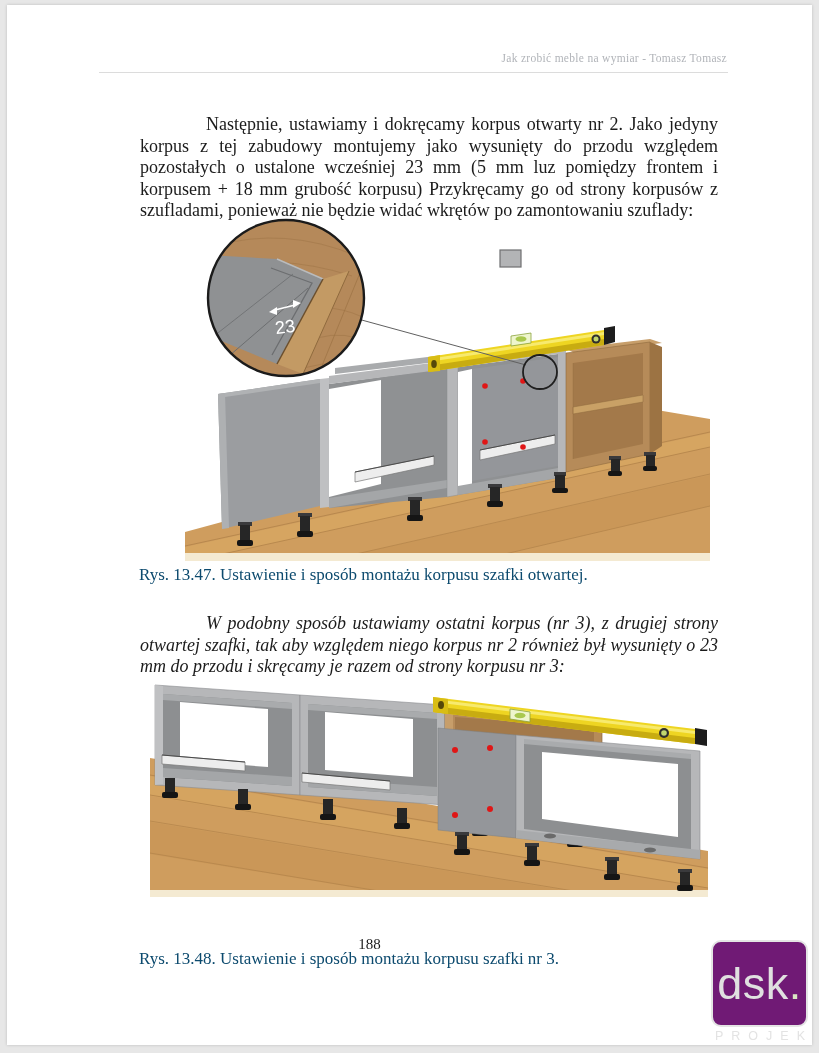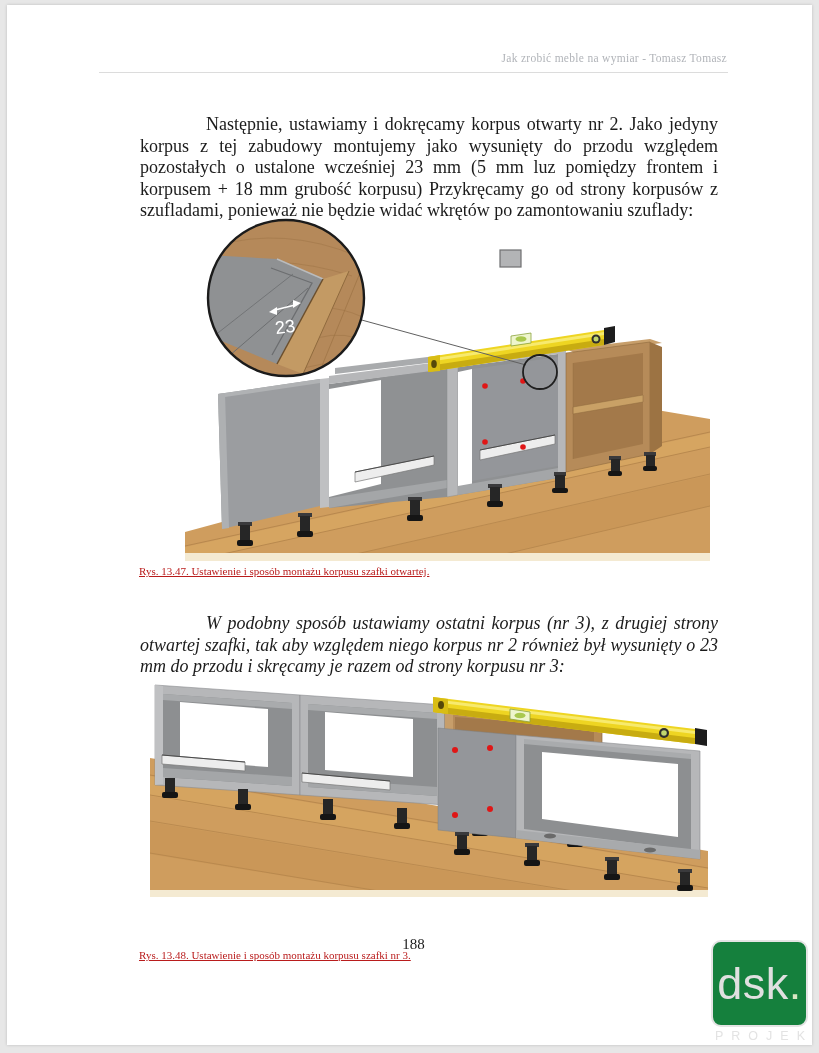--- a/index.html
+++ b/index.html
@@ -22,34 +22,34 @@
   }
   .para {
     position:absolute; left:140px; width:578px;
     font-size:18px; line-height:21.5px; color:#1b1b1b;
     text-align:justify; text-indent:66px;
   }
   .para-1 { top:96px; }
   .para-2 { top:595px;font-style:italic; }
   .caption {
     position:absolute; left:139px;
-    font-size:11px; color:#b91c1c;text-decoration:underline;
+    font-size:17px; color:#0c4a6e;
   }
   .caption-1 { top:565px; }
   .caption-2 { top:949px; }
   .fig { position:absolute; }
   .fig-1 { left:145px; top:216px; }
   .fig-2 { left:150px; top:678px; }
   .page-number {
     position:absolute; left:0; top:936px; width:739px;
-    text-align:center; font-size:15px; color:#1b1b1b;margin-left:44px;
+    text-align:center; font-size:15px; color:#1b1b1b;
   }
   .logo-box {
     position:absolute; left:711px; top:940px; width:93px; height:83px;
-    border:2px solid #e4e4e4; border-radius:10px; background:#15803d;
+    border:2px solid #e4e4e4; border-radius:10px; background:#701a75;
     display:flex; align-items:center; justify-content:center;
     font-family:"Liberation Sans", sans-serif;
     font-size:45px; font-weight:400; color:#e0e0e0; letter-spacing:0.5px;
   }
   .logo-dot { color:#d9e6c3; }
   .logo-sub {
     position:absolute; left:715px; top:1029px; width:100px; overflow:hidden;
     font-family:"Liberation Sans", sans-serif;
     font-size:12.5px; letter-spacing:8px; color:#e3e3e3; white-space:nowrap;
   }

